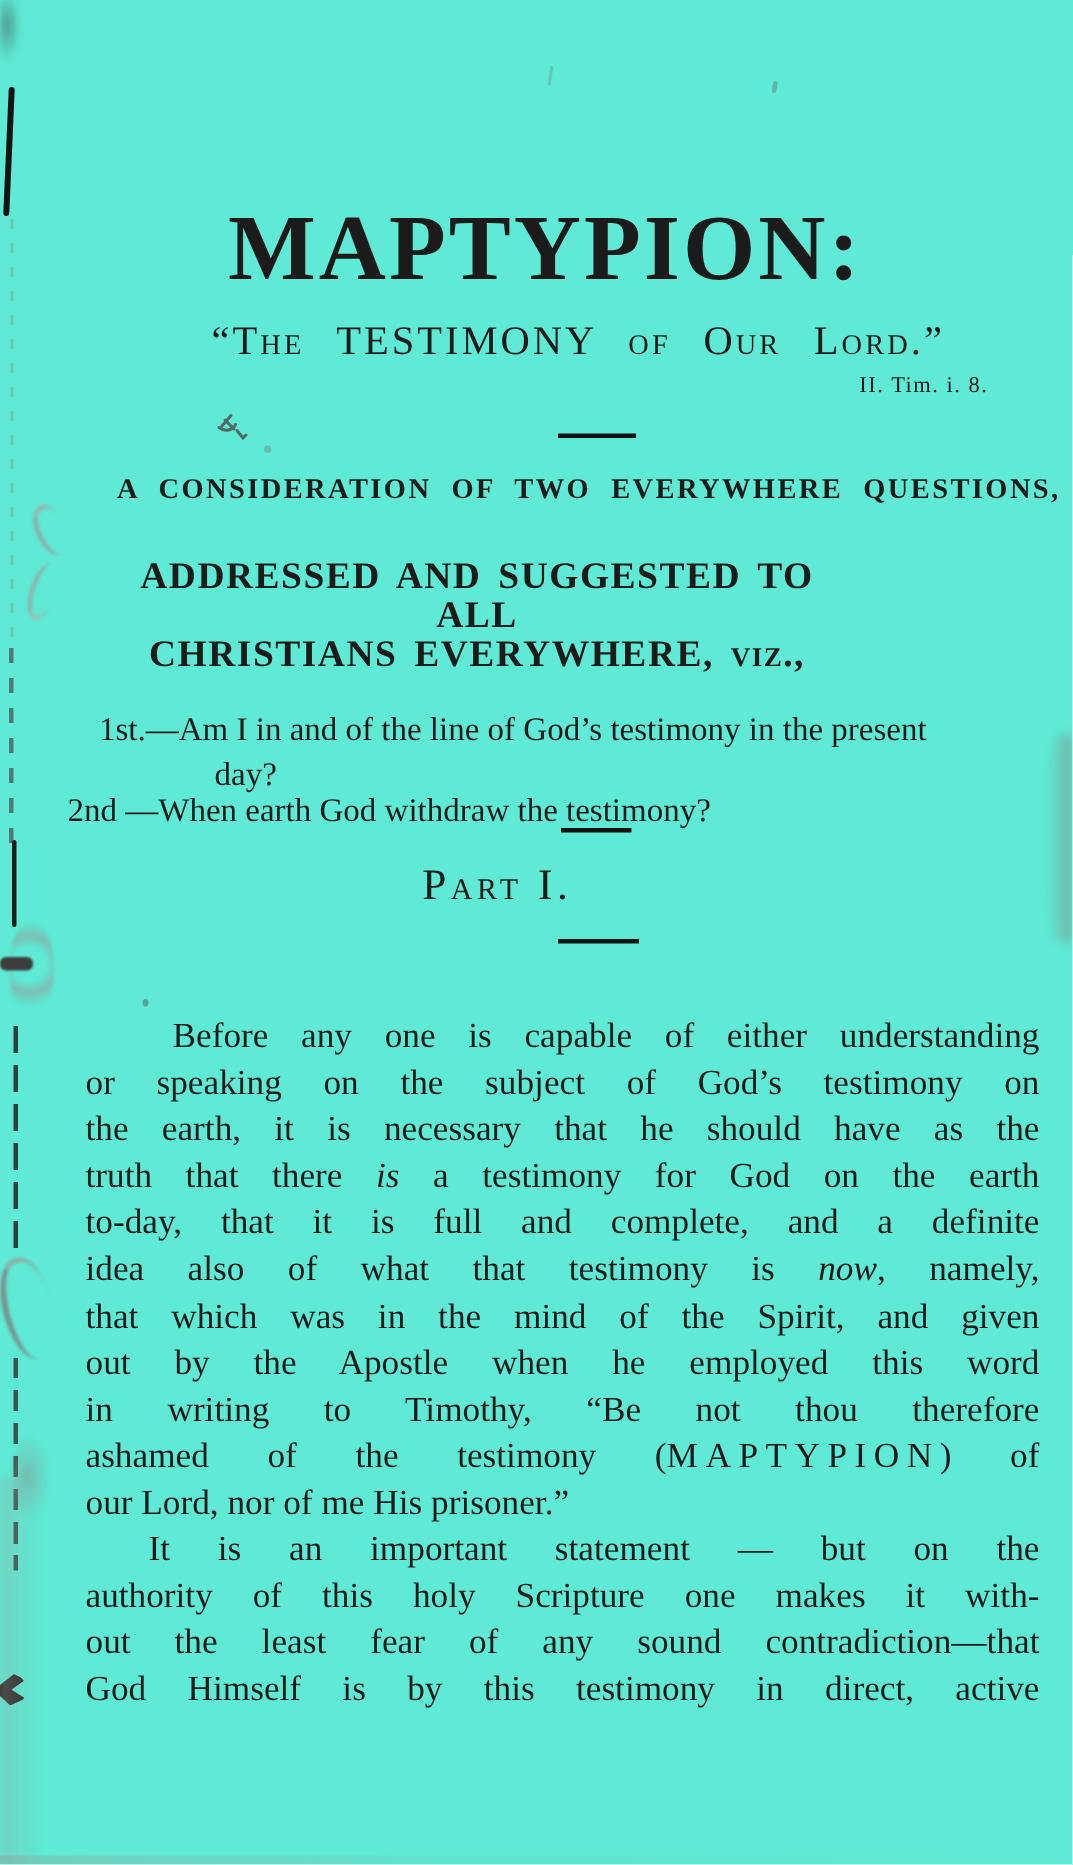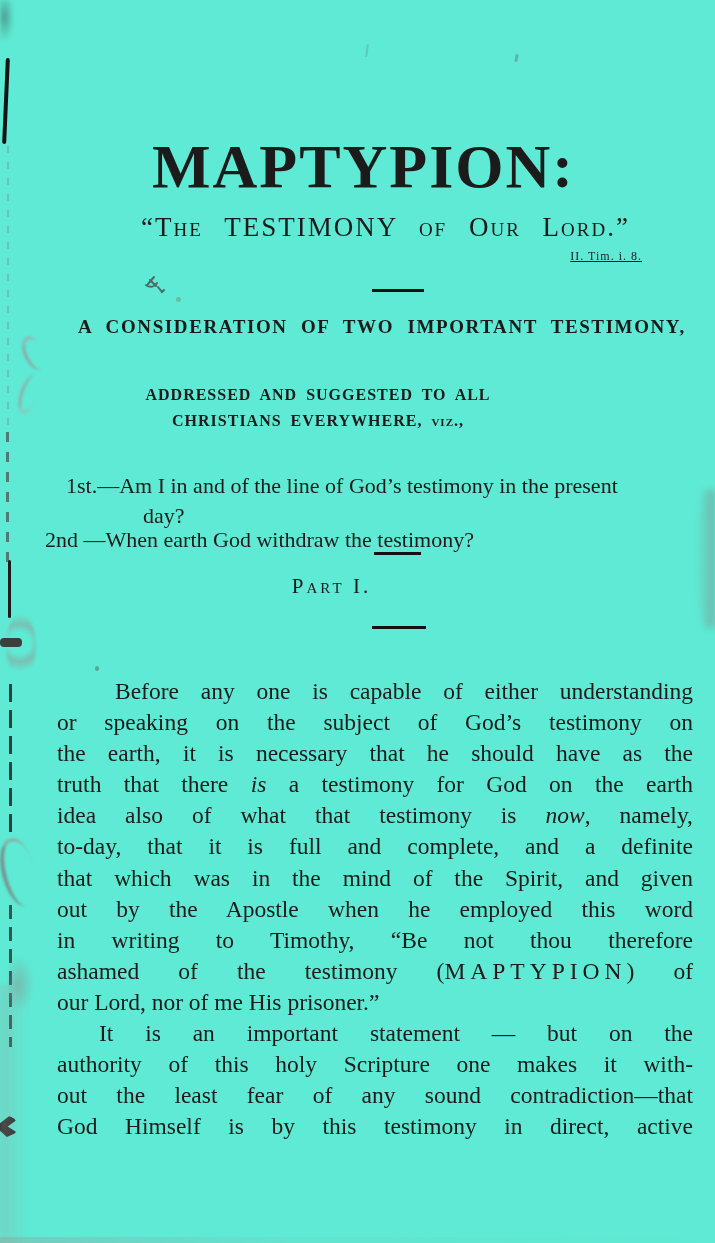--- a/index.html
+++ b/index.html
@@ -15,45 +15,45 @@
     position:absolute; left:152px; top:134px; line-height:64px;
     font-size:62px; font-weight:bold; letter-spacing:2px; white-space:nowrap;
   }
   .subtitle {
     position:absolute; left:0; top:212px; width:715px; text-align:center;
     font-variant:small-caps; font-size:27px; letter-spacing:2px; word-spacing:13px;
     white-space:nowrap;
     margin-left:28px;
   }
   .reference {
-    position:absolute; right:73px; top:249px; font-size:12px; letter-spacing:1px;text-decoration:underline;
+    position:absolute; right:56px; top:249px; font-size:15px; letter-spacing:1px;
   }
   .rule { position:absolute; height:3px; background:#121212; }
   .rule-1 { left:372px; top:289px; width:52px; }
   .rule-2 { left:374px; top:552px; width:47px; }
   .rule-3 { left:372px; top:626px; width:54px; }
 
   .consideration {
     position:absolute; left:78px; top:316px; font-size:19px; font-weight:bold;
     letter-spacing:1.6px; word-spacing:7px; white-space:nowrap;
   }
   .addressed {
-    position:absolute; left:88px; top:382px; width:460px; text-align:center;
-    font-size:16px; font-weight:bold; letter-spacing:1px; word-spacing:4px;
+    position:absolute; left:88px; top:372px; width:460px; text-align:center;
+    font-size:25px; font-weight:bold; letter-spacing:1px; word-spacing:4px;
     line-height:26px; font-variant:small-caps;
   }
   .q-line { position:absolute; font-size:22px; white-space:nowrap;margin-top:36px; }
   .q1l1 { left:66px;  top:437px; }
   .q1l2 { left:143px; top:467px; }
   .q2   { left:45px;  top:491px; }
 
   .part-heading {
     position:absolute; left:0; top:574px; width:579px; text-align:center;
     box-sizing:border-box; padding-left:84px;
-    font-variant:small-caps; font-size:21px; letter-spacing:3px;
+    font-variant:small-caps; font-size:29px; letter-spacing:3px;
   }
 
   
   .body-block { position:absolute; left:57px; top:676px; width:636px; font-size:23.5px; }
   .body-line {
     height:31.1px; line-height:31.1px;
     text-align:justify; text-align-last:justify;
     overflow:hidden; white-space:normal;
   }
   .body-line.last { text-align-last:left; }
@@ -119,41 +119,41 @@
 <body>
 
 <div class="sheet">
 
   <div class="book-title">ΜΑΡΤΥΡΙΟΝ:</div>
   <div class="subtitle">“The TESTIMONY of Our Lord.”</div>
   <div class="reference">II. Tim. i. 8.</div>
 
   <div class="rule rule-1"></div>
 
-  <div class="consideration">A CONSIDERATION OF TWO IMPORTANT TESTIMONY,</div>
+  <div class="consideration">A CONSIDERATION OF TWO EVERYWHERE QUESTIONS,</div>
   <div class="addressed">
     <div>ADDRESSED AND SUGGESTED TO ALL</div>
     <div>CHRISTIANS EVERYWHERE, viz.,</div>
   </div>
 
   <div class="q-line q1l1">1st.—Am I in and of the line of God’s testimony in the present</div>
   <div class="q-line q1l2">day?</div>
   <div class="q-line q2">2nd —When earth God withdraw the testimony?</div>
 
   <div class="rule rule-2"></div>
   <div class="part-heading">Part I.</div>
   <div class="rule rule-3"></div>
 
   <div class="body-block">
       <div class="body-line ind-a"><span>Before any one is capable of either understanding</span></div>
       <div class="body-line"><span>or speaking on the subject of God’s testimony on</span></div>
       <div class="body-line"><span>the earth, it is necessary that he should have as the</span></div>
       <div class="body-line"><span>truth that there </span><span class="it">is</span><span> a testimony for God on the earth</span></div>
+      <div class="body-line"><span>to-day, that it is full and complete, and a definite</span></div>
       <div class="body-line"><span>idea also of what that testimony is </span><span class="it">now</span><span>, namely,</span></div>
-      <div class="body-line"><span>to-day, that it is full and complete, and a definite</span></div>
       <div class="body-line"><span>that which was in the mind of the Spirit, and given</span></div>
       <div class="body-line"><span>out by the Apostle when he employed this word</span></div>
       <div class="body-line"><span>in writing to Timothy, “Be not thou therefore</span></div>
       <div class="body-line"><span>ashamed of the testimony (</span><span class="greek">ΜΑΡΤΥΡΙΟΝ</span><span>) of</span></div>
       <div class="body-line last"><span>our Lord, nor of me His prisoner.”</span></div>
       <div class="body-line ind-b"><span>It is an important statement — but on the</span></div>
       <div class="body-line"><span>authority of this holy Scripture one makes it with-</span></div>
       <div class="body-line"><span>out the least fear of any sound contradiction—that</span></div>
       <div class="body-line"><span>God Himself is by this testimony in direct, active</span></div>
     </div>

